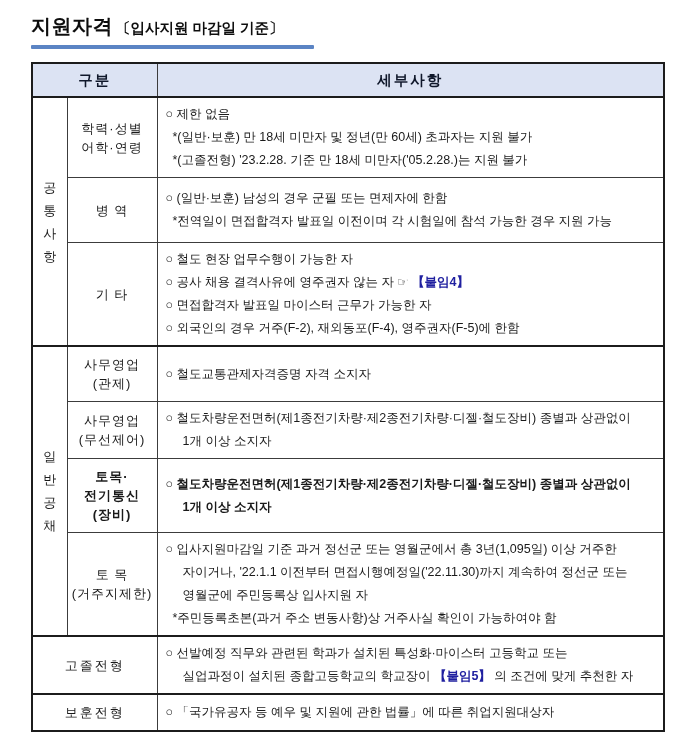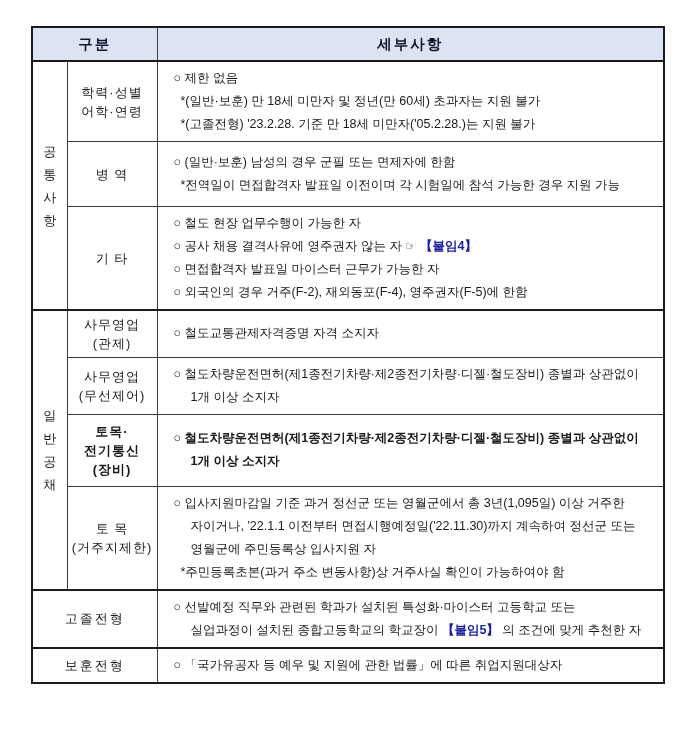--- a/index.html
+++ b/index.html
@@ -40,39 +40,43 @@
     border-bottom:2px solid var(--border-dark);
     letter-spacing:2px;color:#0f172a;
   }
   tr.sec-top > td{border-top:2px solid var(--border-dark);}
 
   td.group-cell{text-align:center;font-size:13px;color:#1a1a1a;}
   .vtext div{line-height:23px;}
 
   td.label-cell{
     text-align:center;font-size:13px;line-height:19px;
-    letter-spacing:1px;padding:0 1px;color:#1a1a1a;
+    letter-spacing:1px;padding:8px 1px;color:#1a1a1a;
   }
   td.label-cell.wide-space{letter-spacing:2px;}
 
   td.detail-cell{
     font-size:12.5px;line-height:23px;padding:5px 6px 5px 8px;color:#1a1a1a;
     vertical-align:middle;
   }
-  .ln{white-space:normal;margin-left:8px;}
+  .ln{white-space:normal;}
   .ln.bullet{padding-left:17px;text-indent:-17px;}
   .ln.star{padding-left:7px;}
   .ln.cont{padding-left:17px;}
   .ref-blue{color:var(--ref-blue);font-weight:700;}
 </style>
 </head>
 <body>
 
 <div class="wrap">
 
+  <div class="title-wrap">
+    <span class="title">지원자격</span><span class="title-suffix">〔입사지원 마감일 기준〕</span>
+    <div class="title-underline"></div>
+  </div>
 
   <table class="qual">
     <colgroup>
       <col class="c-group">
         <col class="c-label">
         <col class="c-detail">
     </colgroup>
     <thead>
       <tr>
         <th colspan="2">구분</th>

